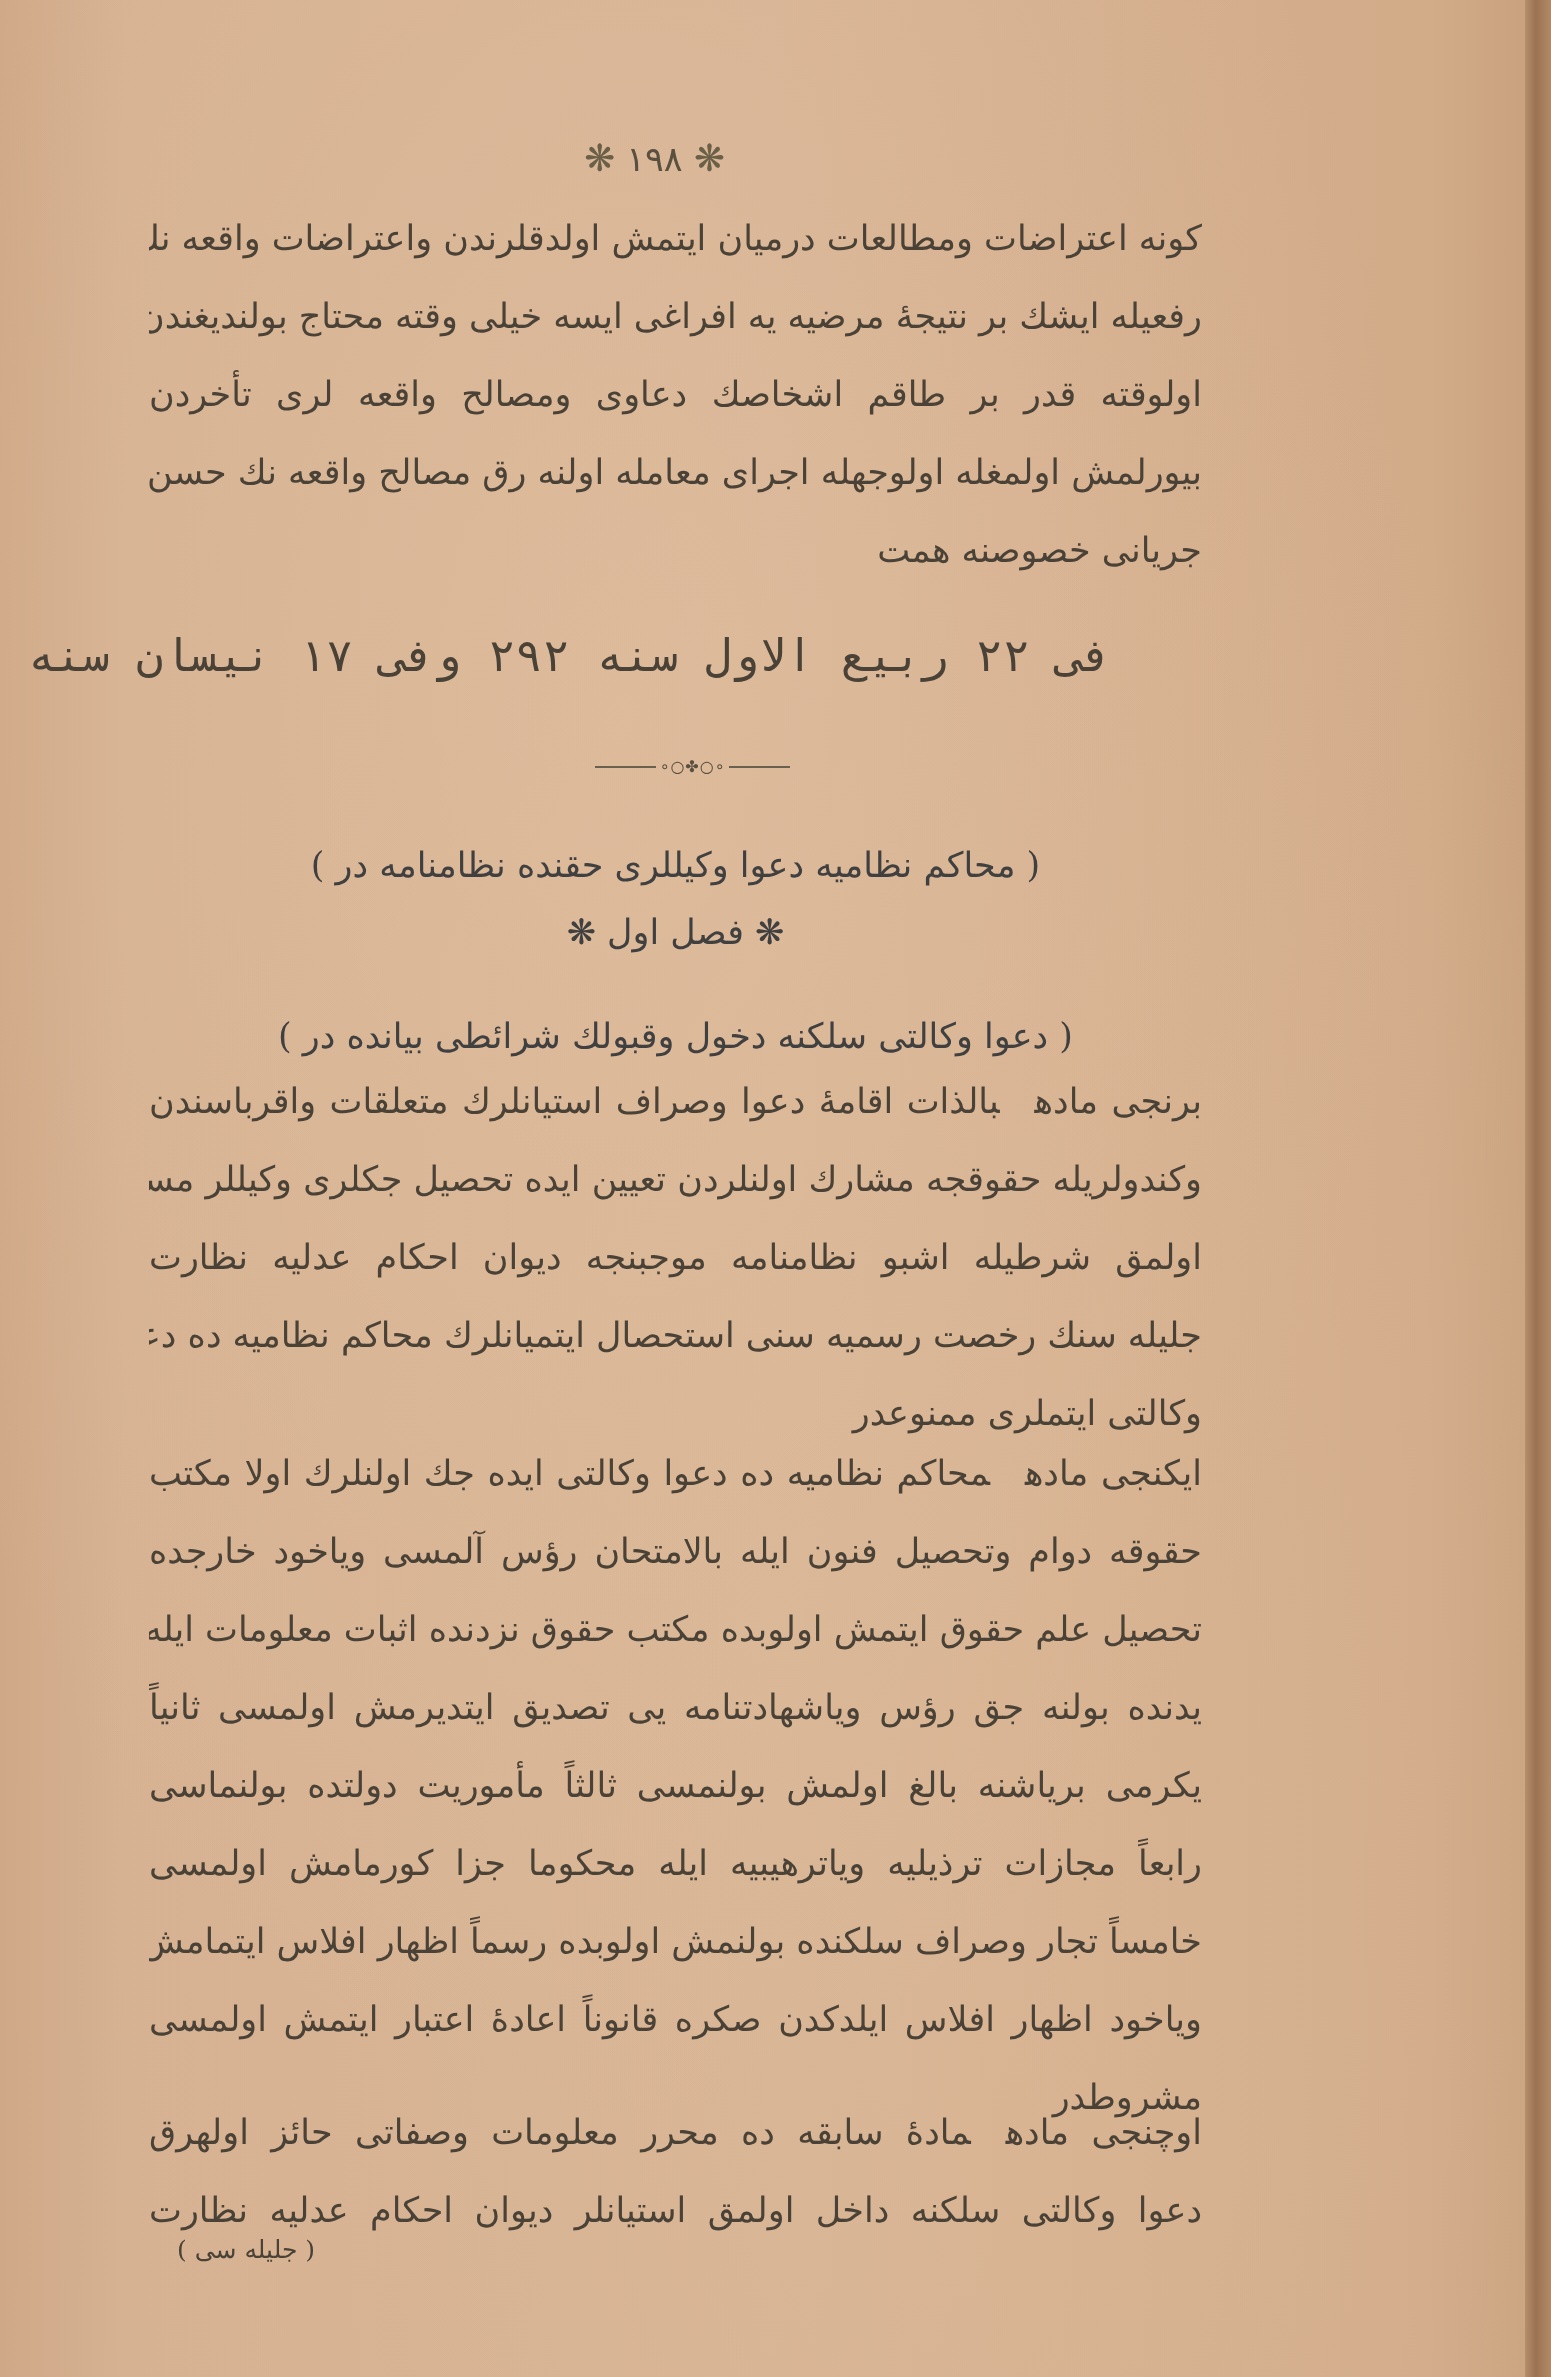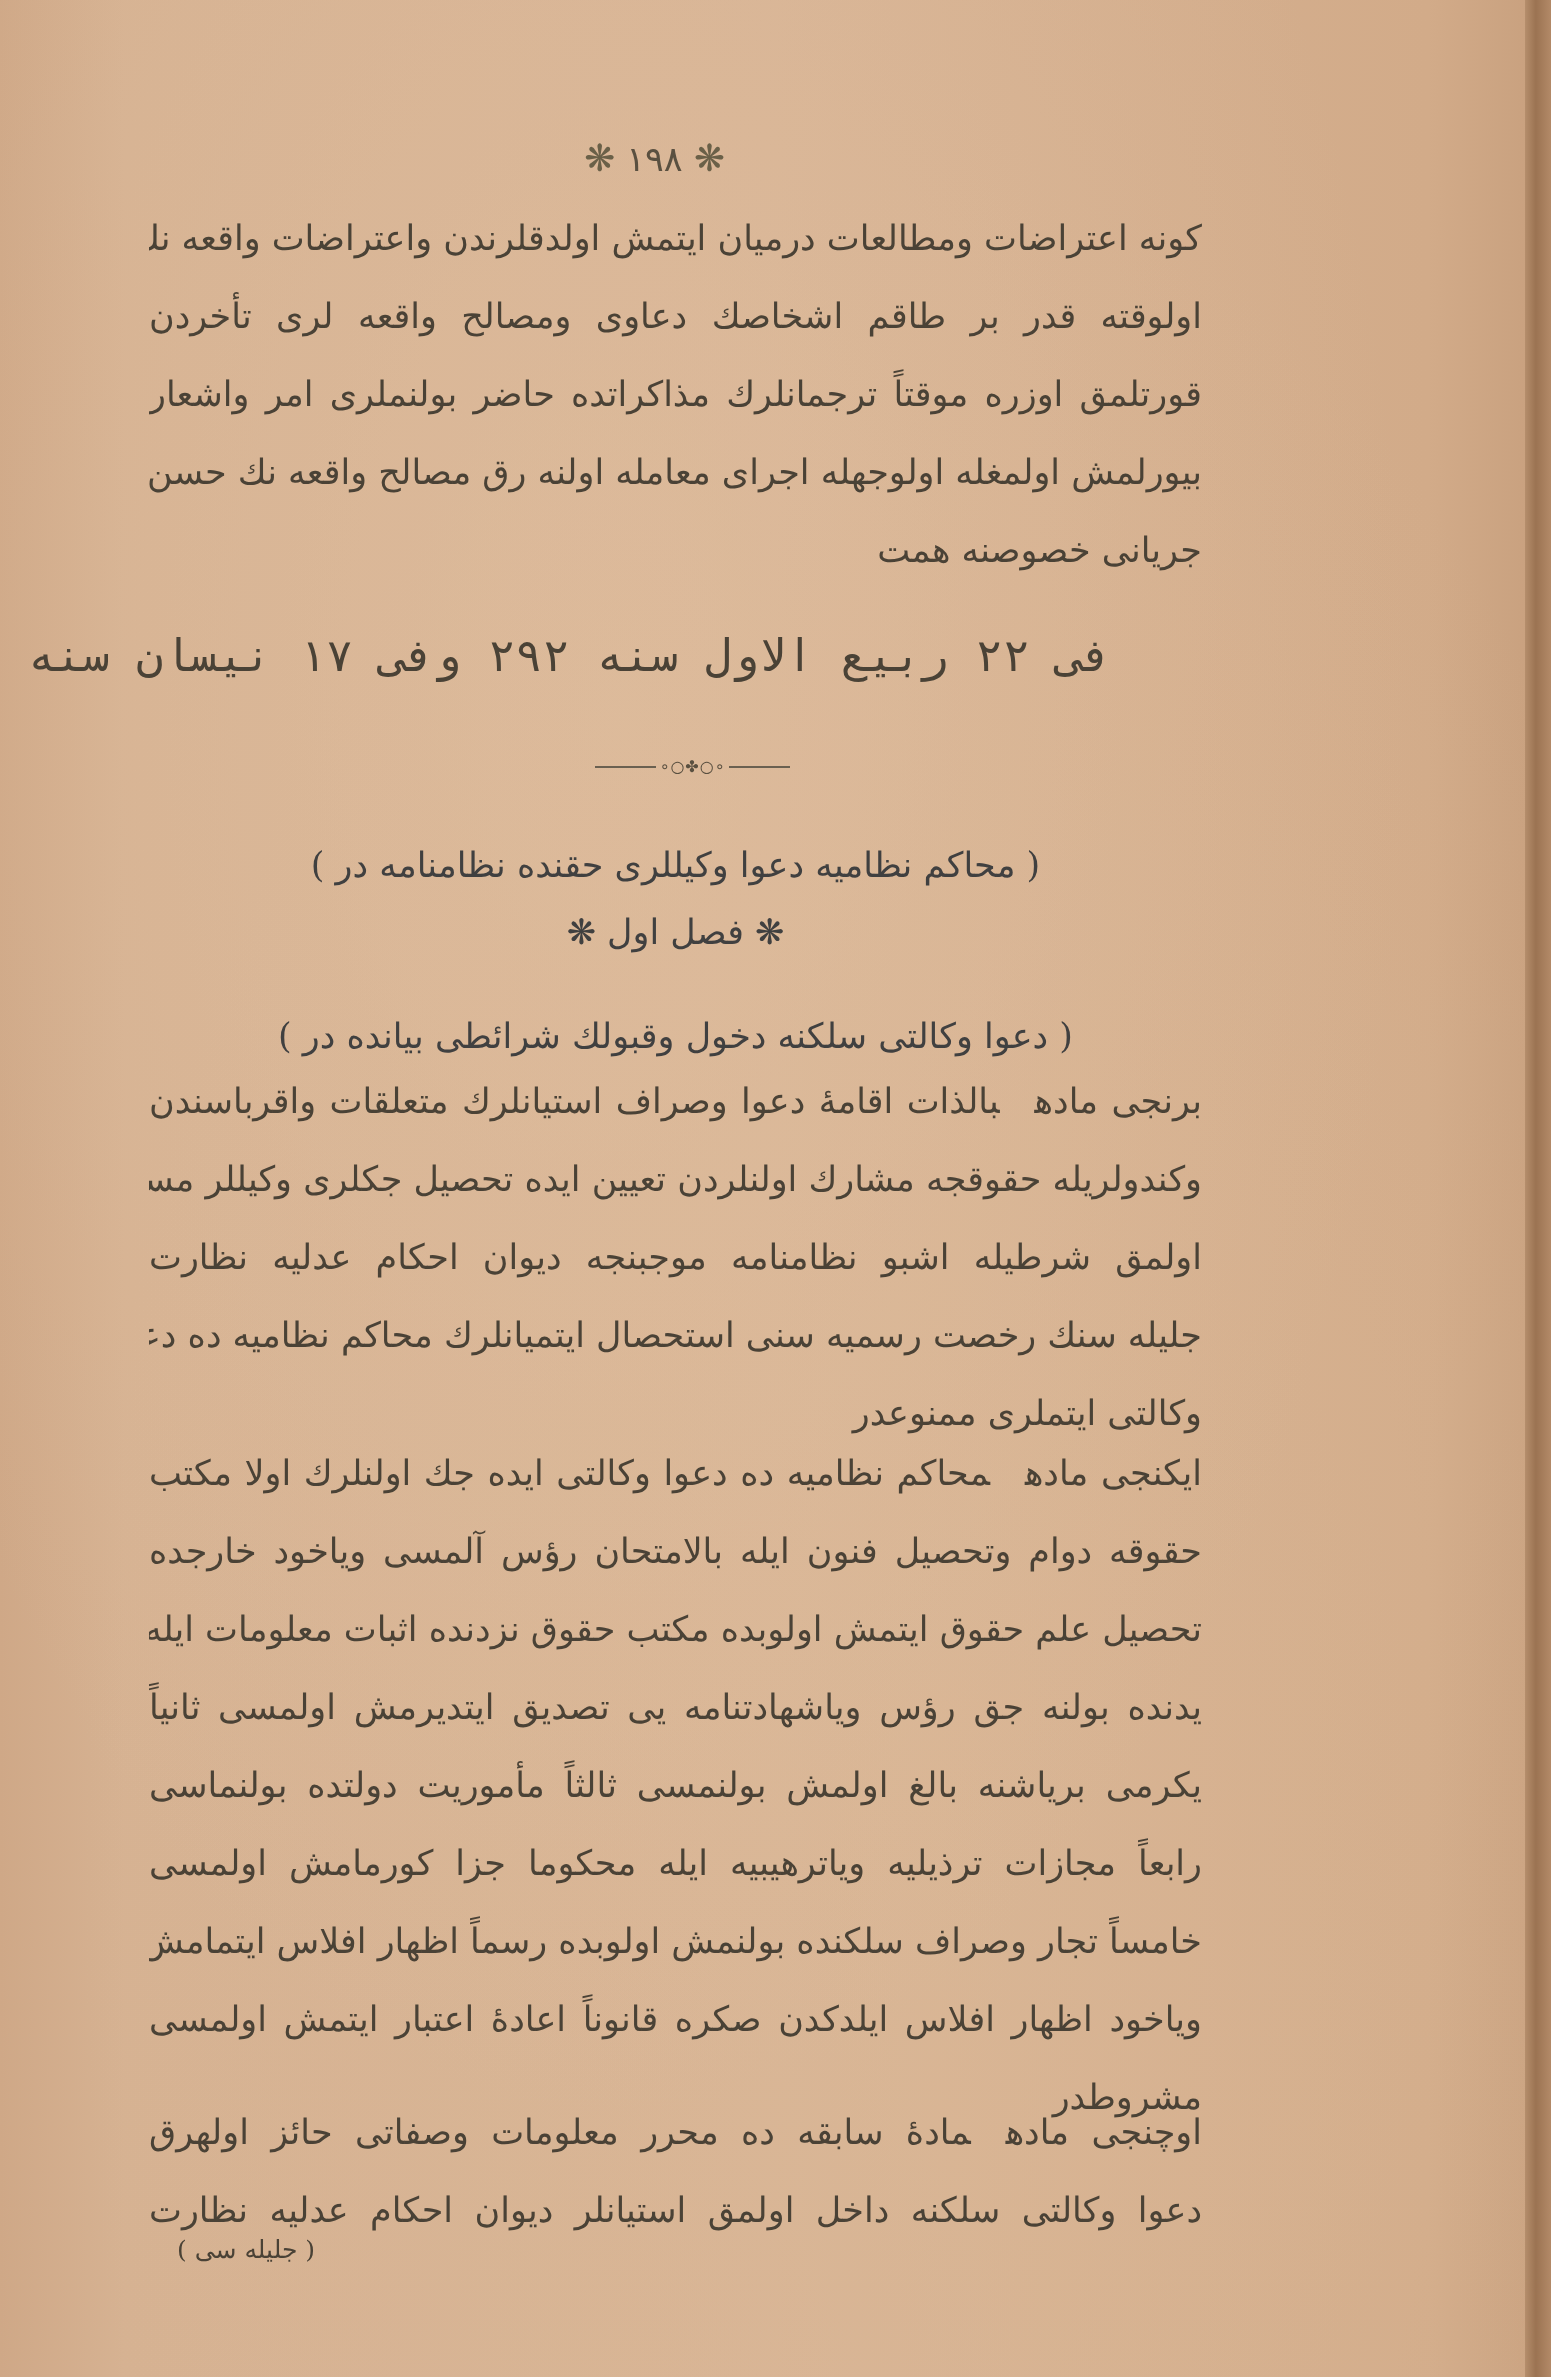--- a/index.html
+++ b/index.html
@@ -118,22 +118,22 @@
 <div class="spine"></div>
 
 <div class="page-number">
   <span class="orn">❋</span>
   <span>١٩٨</span>
   <span class="orn">❋</span>
 </div>
 
 <div class="text-block para1">
   <div class="line">كونه اعتراضات ومطالعات درميان ايتمش اولدقلرندن واعتراضات واقعه نك</div>
+  <div class="line">رفعيله ايشك بر نتيجهٔ مرضيه يه افراغى ايسه خيلى وقته محتاج بولنديغندن</div>
   <div class="line">اولوقته قدر بر طاقم اشخاصك دعاوى ومصالح واقعه لرى تأخردن</div>
-  <div class="line">قورتلمق اوزره موقتاً ترجمانلرك مذاكراتده حاضر بولنملرى امر واشعار</div>
   <div class="line">بيورلمش اولمغله اولوجهله اجراى معامله اولنه رق مصالح واقعه نك حسن</div>
   <div class="line short">جريانى خصوصنه همت</div>
 </div>
 
 <div class="date-line">فى ٢٢ ربيع الاول سنه ٢٩٢ وفى ١٧ نيسان سنه ٢٩١</div>
 
 <div class="separator">
   <span class="rule"></span>
   <span class="knot">∘○✤○∘</span>
   <span class="rule"></span>

